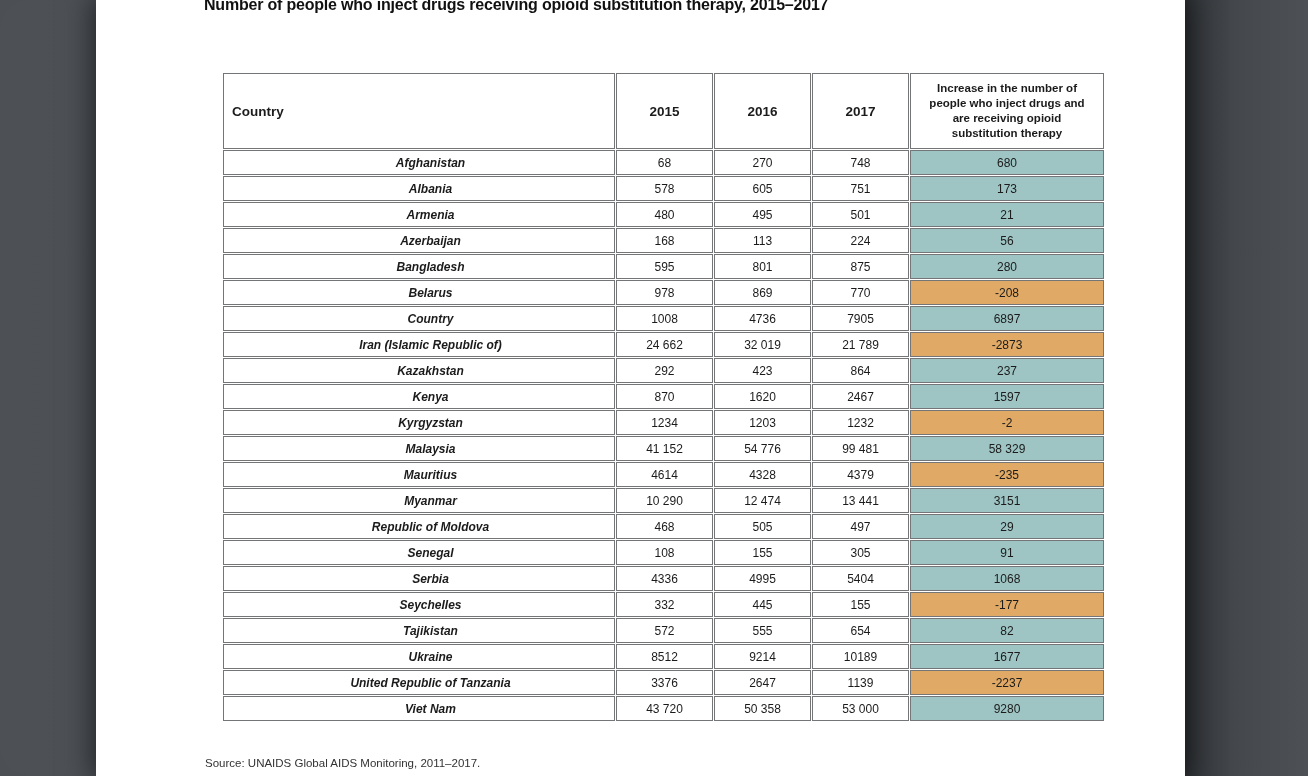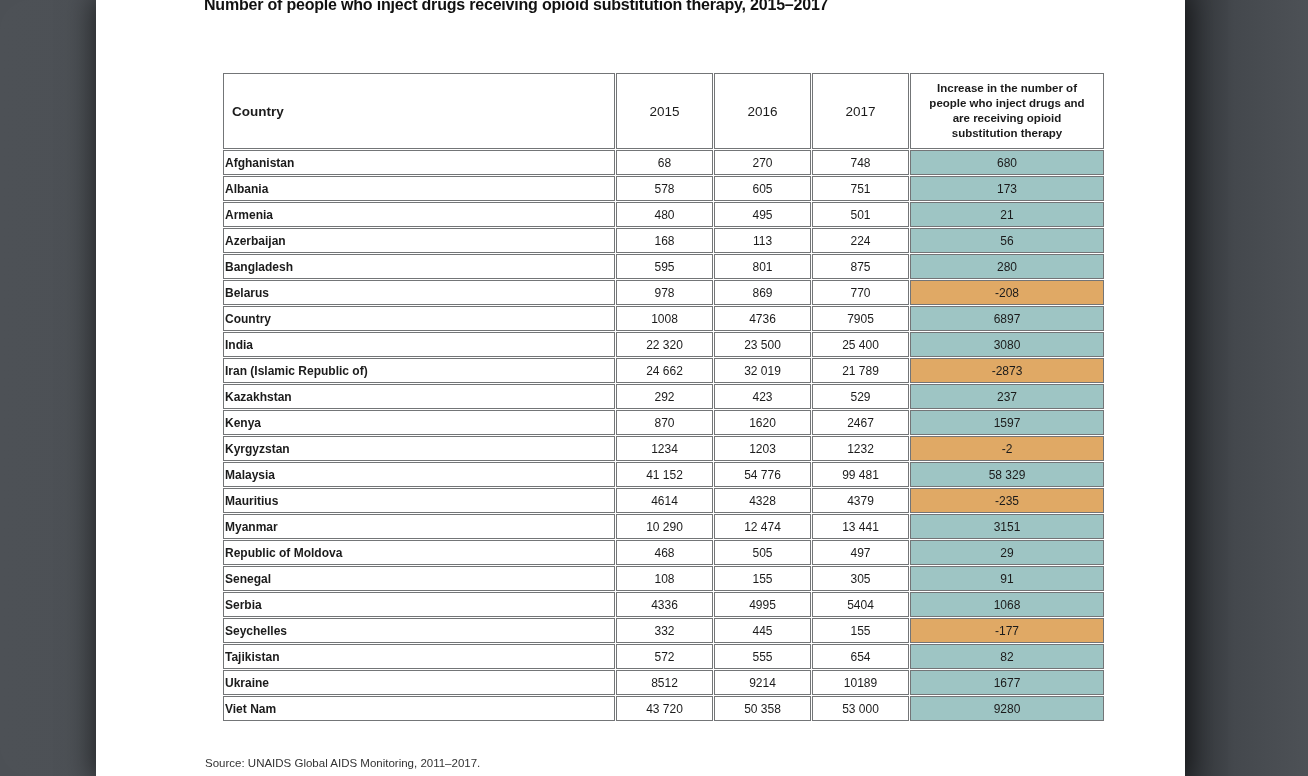--- a/index.html
+++ b/index.html
@@ -67,35 +67,36 @@
   table.data th { height: 76px; vertical-align: middle; }
   th.col-country {
     text-align: left;
     padding-left: 8px;
     font-size: 13.5px;
     font-weight: 700;
   }
   th.col-year {
     text-align: center;
     font-size: 13.5px;
-    font-weight: 400;
+    font-weight: 700;
     margin-top: 16px;
   }
   th.col-increase {
     text-align: center;
     font-size: 11.5px;
     font-weight: 700;
     line-height: 1.32;
     padding: 2px 9px;
   }
   table.data td { height: 25px; font-size: 12px; }
   td.cell-country {
-    text-align: left;
-    padding-left: 1px;
-    font-weight: 700;
+    text-align: center;
+    padding-left: 24px;
+    font-weight: 700;
+    font-style: italic;
   }
   td.cell-num { text-align: center; font-weight: 400; }
   td.cell-increase { text-align: center; font-weight: 400; }
   td.cell-increase.pos { background: var(--pos, #9ec5c4); margin-top: 19px; }
   td.cell-increase.neg { background: var(--neg, #e0a965); }
   .source-line {
     position: absolute;
     left: 109px;
     top: 757px;
     font-size: 11.5px;
@@ -165,38 +166,31 @@
             <td class="cell-increase neg">-208</td>
           </tr>
           <tr>
             <td class="cell-country">Country</td>
             <td class="cell-num">1008</td>
             <td class="cell-num">4736</td>
             <td class="cell-num">7905</td>
             <td class="cell-increase pos">6897</td>
           </tr>
           <tr>
-            <td class="cell-country">India</td>
-            <td class="cell-num">22 320</td>
-            <td class="cell-num">23 500</td>
-            <td class="cell-num">25 400</td>
-            <td class="cell-increase pos">3080</td>
-          </tr>
-          <tr>
             <td class="cell-country">Iran (Islamic Republic of)</td>
             <td class="cell-num">24 662</td>
             <td class="cell-num">32 019</td>
             <td class="cell-num">21 789</td>
             <td class="cell-increase neg">-2873</td>
           </tr>
           <tr>
             <td class="cell-country">Kazakhstan</td>
             <td class="cell-num">292</td>
             <td class="cell-num">423</td>
-            <td class="cell-num">529</td>
+            <td class="cell-num">864</td>
             <td class="cell-increase pos">237</td>
           </tr>
           <tr>
             <td class="cell-country">Kenya</td>
             <td class="cell-num">870</td>
             <td class="cell-num">1620</td>
             <td class="cell-num">2467</td>
             <td class="cell-increase pos">1597</td>
           </tr>
           <tr>
@@ -263,20 +257,27 @@
             <td class="cell-increase pos">82</td>
           </tr>
           <tr>
             <td class="cell-country">Ukraine</td>
             <td class="cell-num">8512</td>
             <td class="cell-num">9214</td>
             <td class="cell-num">10189</td>
             <td class="cell-increase pos">1677</td>
           </tr>
           <tr>
+            <td class="cell-country">United Republic of Tanzania</td>
+            <td class="cell-num">3376</td>
+            <td class="cell-num">2647</td>
+            <td class="cell-num">1139</td>
+            <td class="cell-increase neg">-2237</td>
+          </tr>
+          <tr>
             <td class="cell-country">Viet Nam</td>
             <td class="cell-num">43 720</td>
             <td class="cell-num">50 358</td>
             <td class="cell-num">53 000</td>
             <td class="cell-increase pos">9280</td>
           </tr>
         </tbody>
     </table>
 
     <div class="source-line">Source: UNAIDS Global AIDS Monitoring, 2011–2017.</div>

